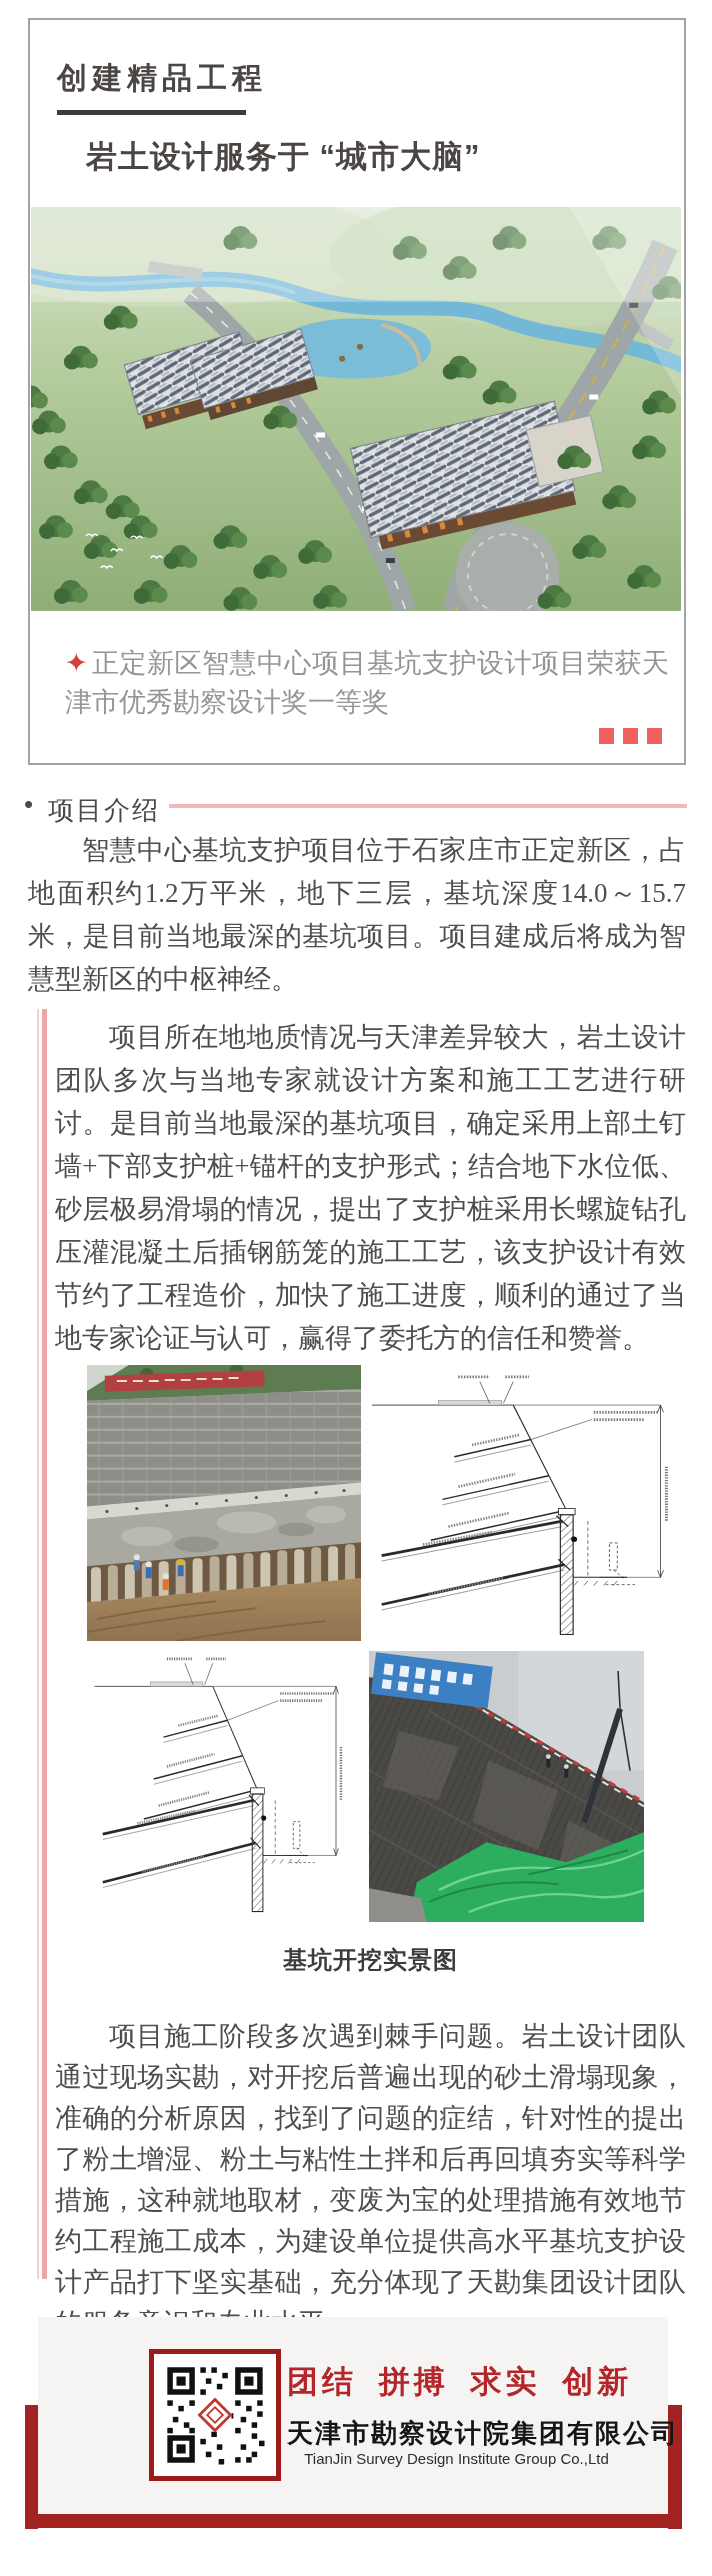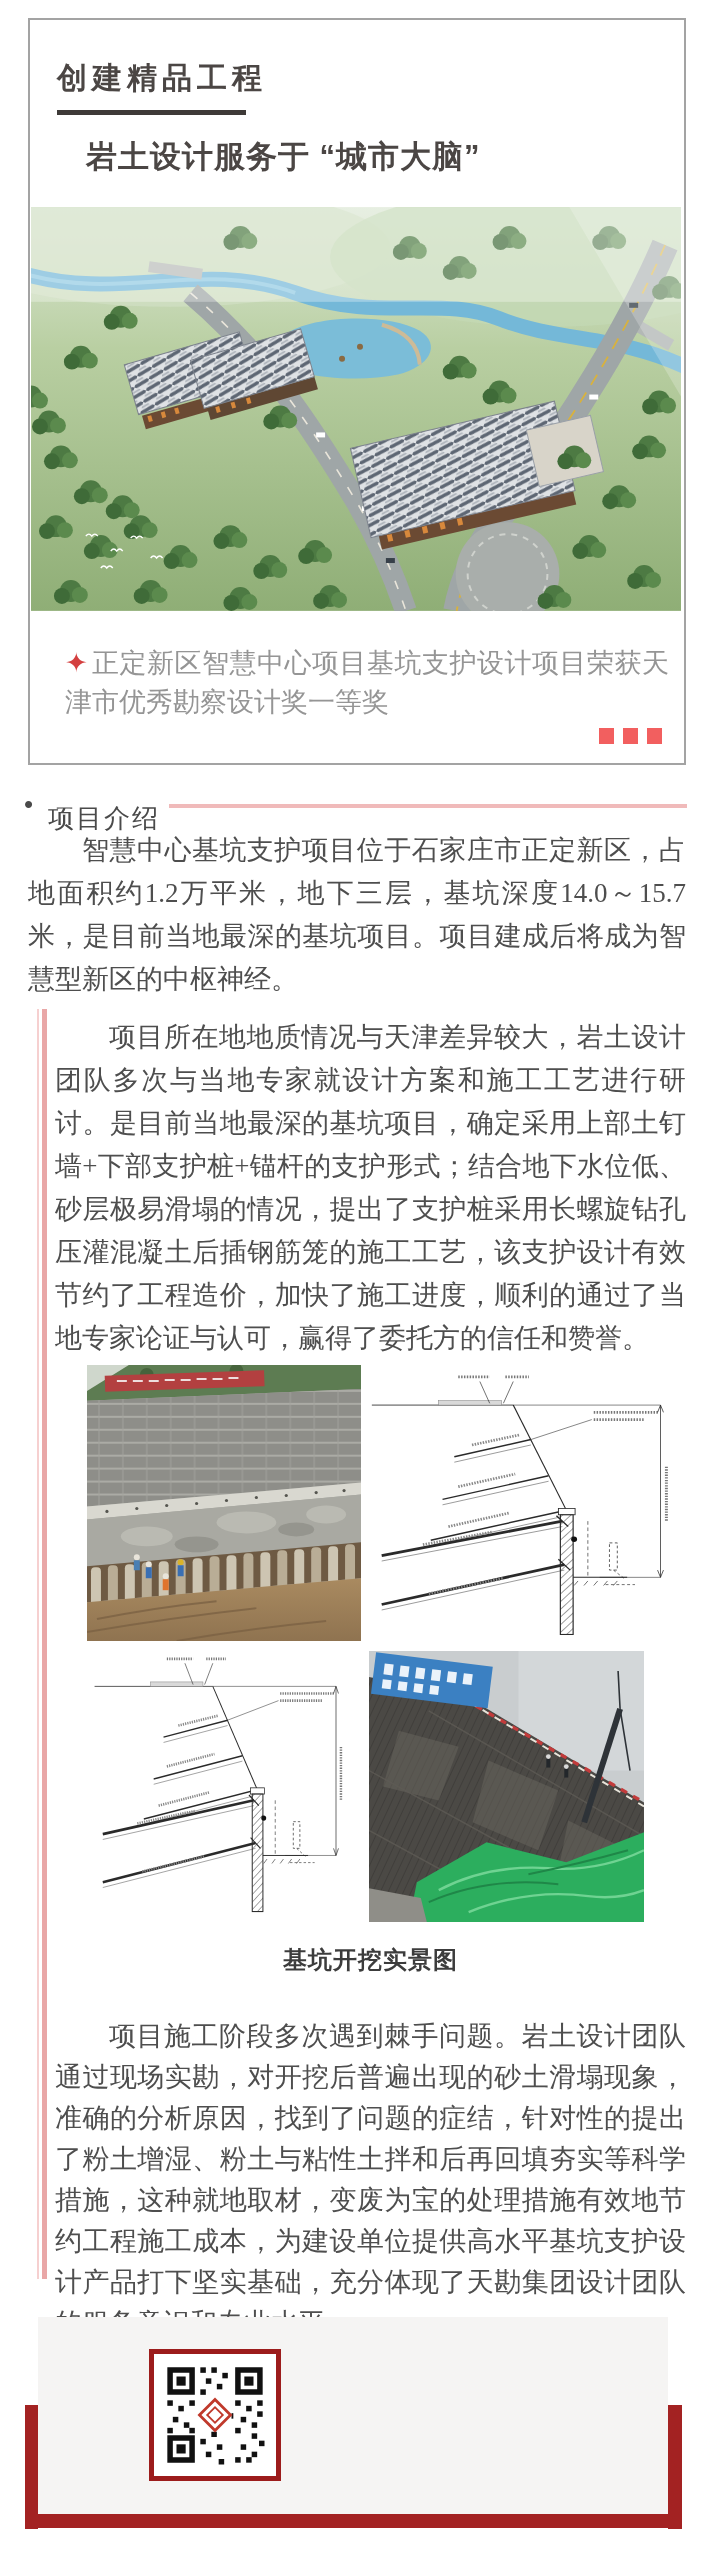--- a/index.html
+++ b/index.html
@@ -17,21 +17,21 @@
   .hero{left:1px;top:187px;width:650px;height:404px;overflow:hidden;}
   .card-caption{left:27px;top:624px;width:604px;font-size:27px;color:#959595;line-height:39px;text-align:justify;margin-left:8px;}
   .diamond{color:#d43f3f;margin-right:4px;}
   .squares{left:569px;top:708px;width:66px;height:17px;display:flex;gap:9px;}
   .squares span{display:block;width:15px;height:16px;background:#f25f5f;}
 
   
   .sec{left:20px;top:789px;width:674px;height:36px;}
   .sec .bullet{position:absolute;left:4px;top:0;font-family:"Liberation Sans","DejaVu Sans",sans-serif;
           font-size:26px;color:#4a4a4a;}
-  .sec .sec-title{position:absolute;left:28px;top:12px;font-family:"Liberation Sans","DejaVu Sans",sans-serif;
+  .sec .sec-title{position:absolute;left:28px;top:4px;font-family:"Liberation Sans","DejaVu Sans",sans-serif;
           font-size:26px;color:#4a4a4a;letter-spacing:2px;}
   .sec .sec-line{position:absolute;left:149px;top:15px;width:518px;height:4px;background:#f0baba;}
 
   
   .para{font-size:27px;color:#4e4e4e;line-height:43px;text-align:justify;text-indent:2em;}
   .p-intro{left:28px;top:829px;width:658px;}
 
   
   .quote{left:28px;top:1009px;width:658px;height:1270px;}
   .q-thin{left:9px;top:0;width:2px;height:1270px;background:#f6d0d0;}
@@ -491,16 +491,21 @@
           <rect x="108" y="88" width="6" height="6"></rect>
             <rect x="94" y="112" width="6" height="6" transform="translate(0 -6)"></rect>
         </g>
         <rect x="42" y="42" width="36" height="36" rx="6" fill="#ffffff"></rect>
         <g transform="rotate(45 60 60)">
           <rect x="48" y="48" width="24" height="24" fill="none" stroke="#c0392b" stroke-width="3"></rect>
           <rect x="54" y="54" width="12" height="12" fill="none" stroke="#c0392b" stroke-width="2"></rect>
         </g>
       </svg>
     </div>
+    <div class="abs f-text">
+      <div class="f-slogan">团结 拼搏 求实 创新</div>
+      <div class="f-company">天津市勘察设计院集团有限公司</div>
+      <div class="f-company-en">TianJin Survey Design Institute Group Co.,Ltd</div>
+    </div>
   </div>
 
 </div>
 
 
 </body></html>

